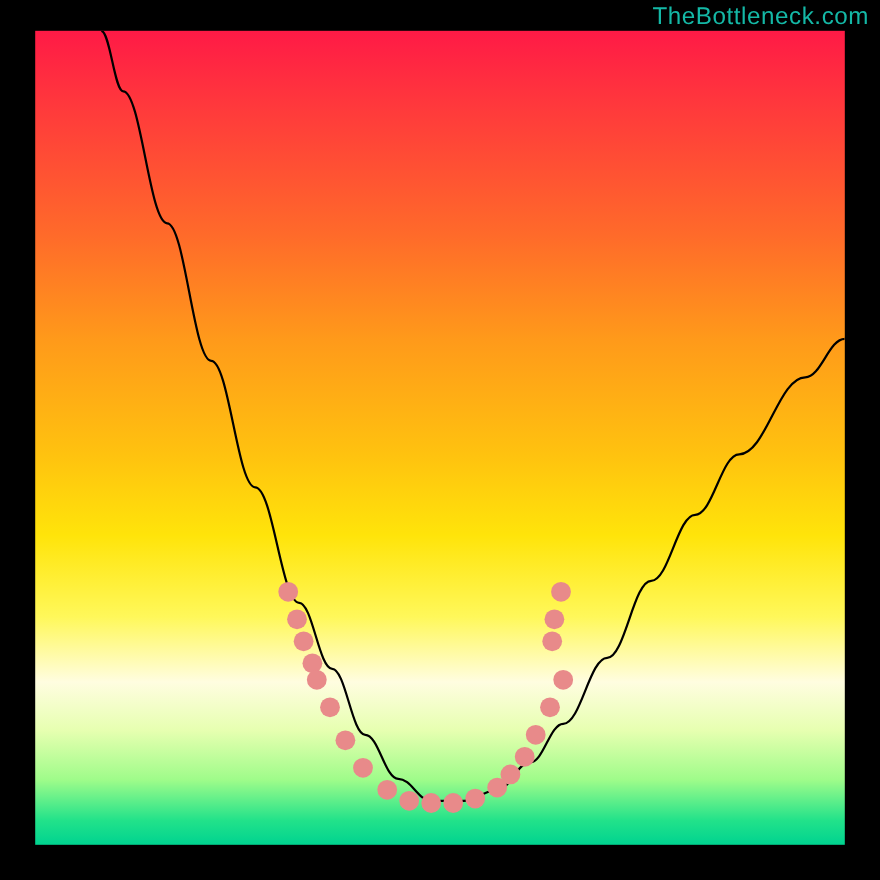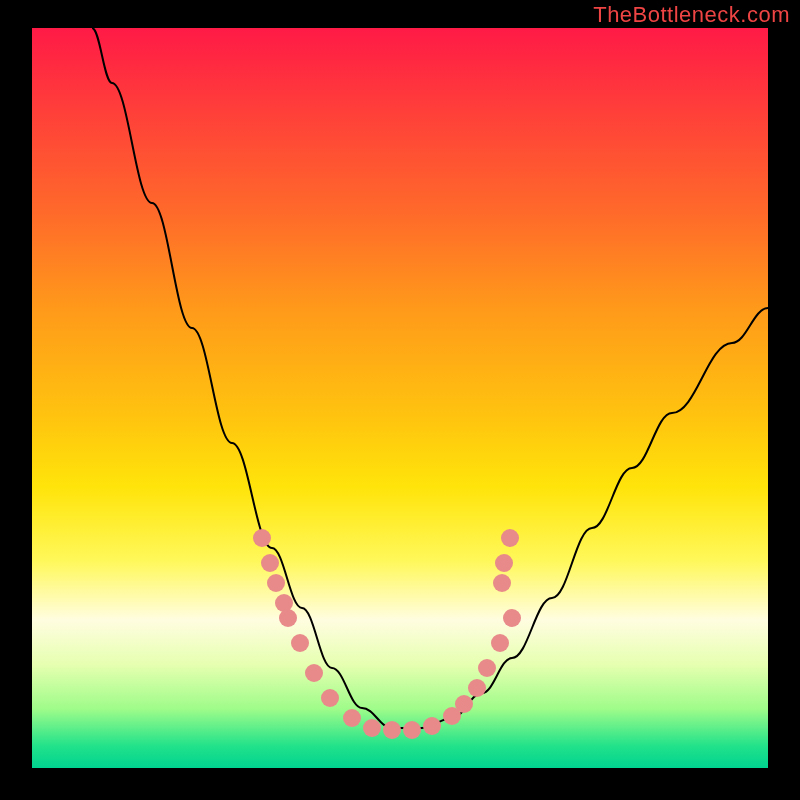--- a/index.html
+++ b/index.html
@@ -36,21 +36,21 @@
       #9ffc8a 92%,
       #22e28a 97%,
       #00d390 100%
     );
     overflow: hidden;
   }
   .watermark {
     position: absolute;
     top: 2px;
     right: 10px;
-    color: #ef4444;
+    color: #14b8a6;
     font-size: 22px;
     letter-spacing: 0.5px;
     z-index: 10;
   }
   svg.curve {
     position: absolute;
     left: 0;
     top: 0;
     width: 736px;
     height: 740px;

